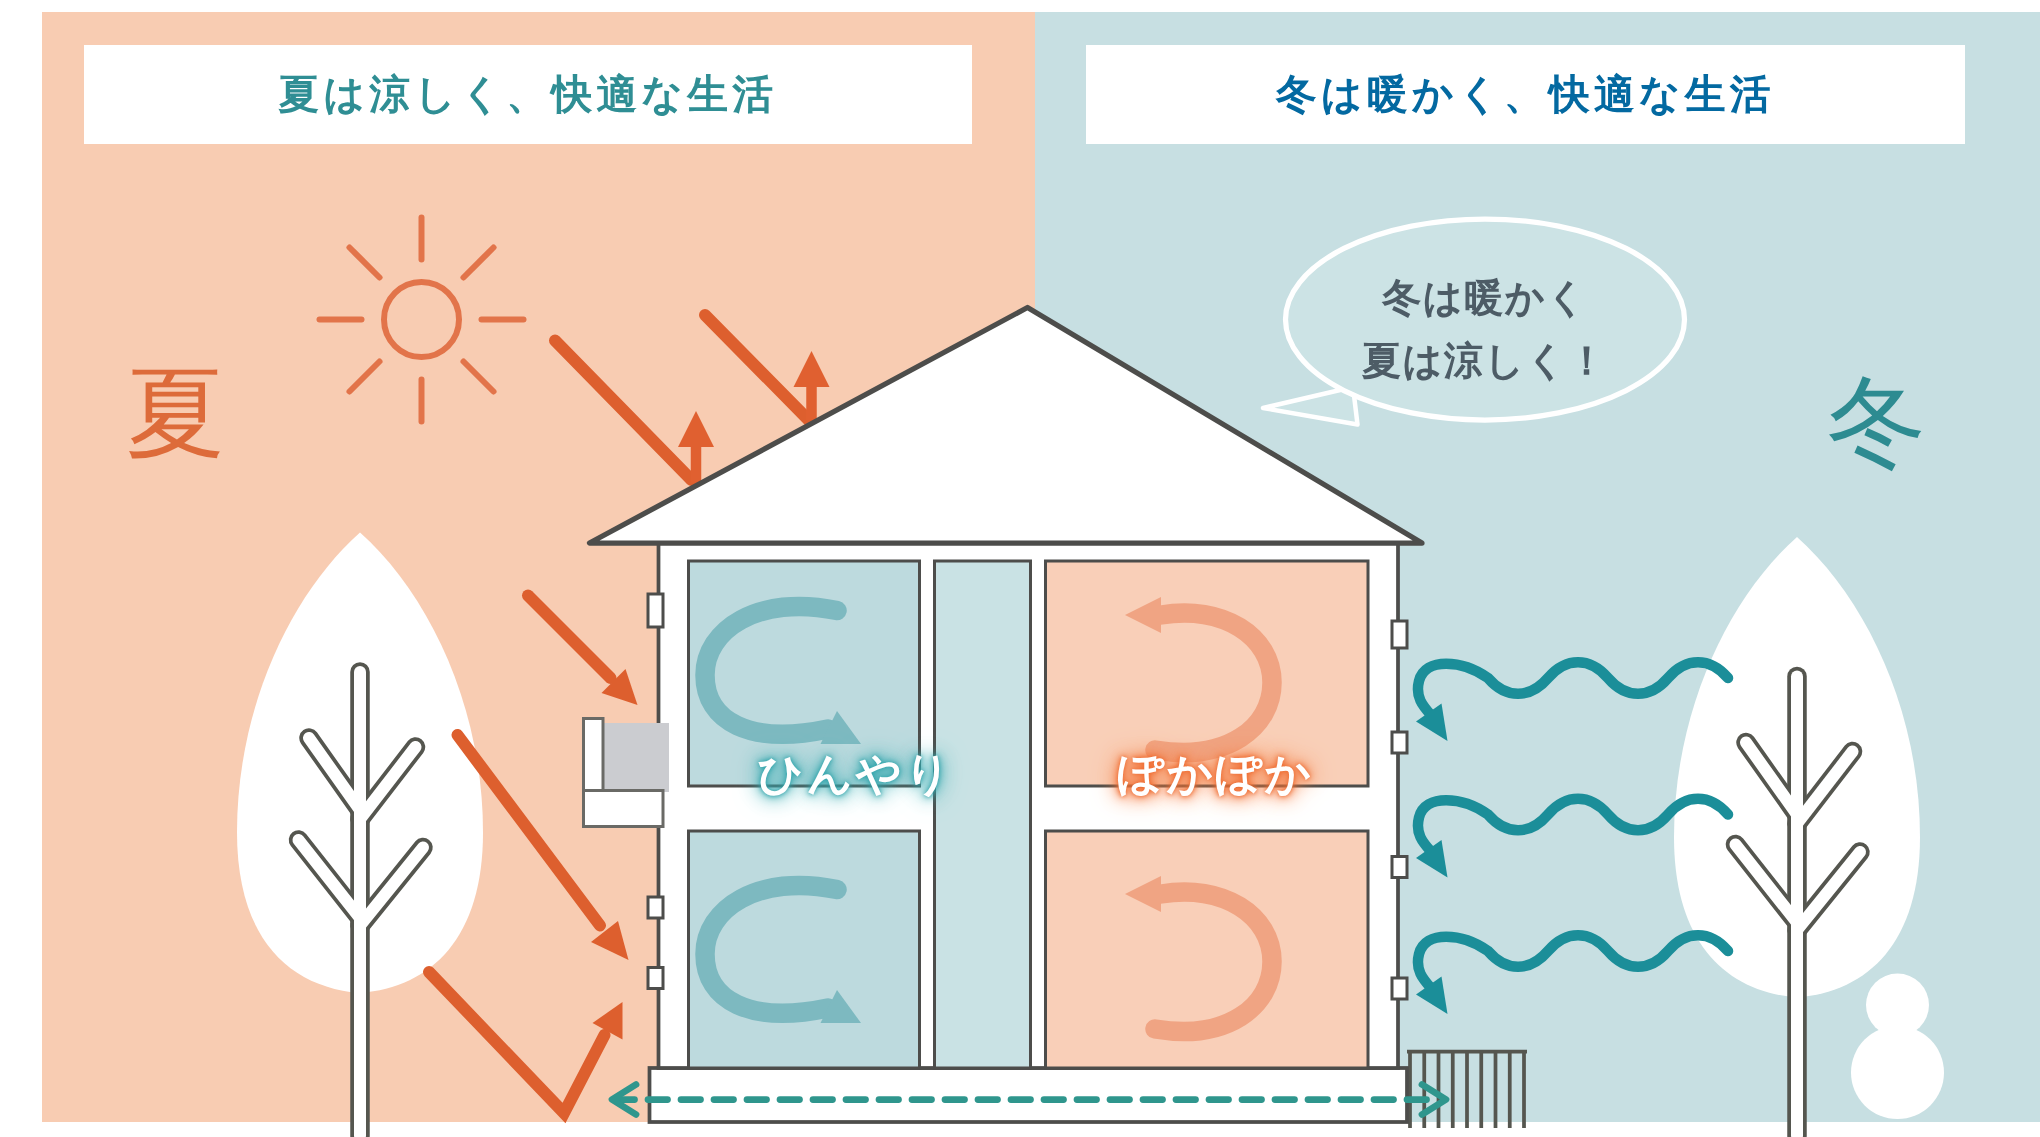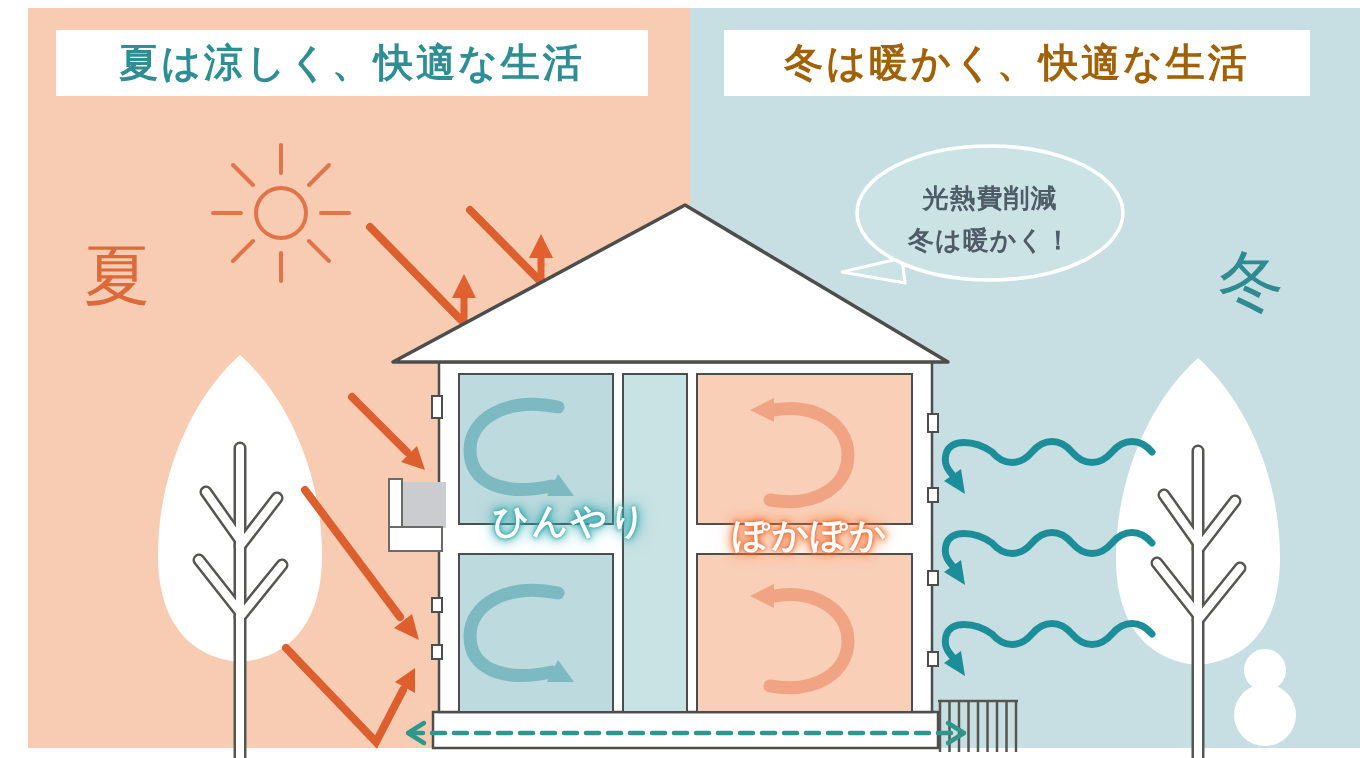--- a/index.html
+++ b/index.html
@@ -8,41 +8,40 @@
     width:1360px;height:758px;
     overflow:hidden;
     background:#ffffff;
     font-family:"Liberation Sans", sans-serif;
   }
   .stage svg{position:absolute;left:0;top:0;}
   .overlay{position:absolute;box-sizing:border-box;}
   .banner{
     background:#ffffff;
     display:flex;align-items:center;justify-content:center;
-    font-size:39px;font-weight:bold;letter-spacing:3px;
+    font-size:27px;font-weight:bold;letter-spacing:3px;
   }
   .banner.summer{color:#2f8e94;}
-  .banner.winter{color:#a16207;}
+  .banner.winter{color:#0369a1;}
   .season-char{font-size:66px;font-weight:500;line-height:1;}
   .season-char.summer{color:#dd6b3a;}
   .season-char.winter{color:#2d8b91;}
   .bubble-text{
     text-align:center;color:#4d5c66;
     font-size:26px;font-weight:600;letter-spacing:1px;line-height:1.6;
   }
   .room-label{
     text-align:center;color:#ffffff;font-weight:bold;
-    font-size:36px;letter-spacing:2px;line-height:1.25;
+    font-size:30px;letter-spacing:2px;line-height:1.25;
   }
   .room-label.cool{
     text-shadow:0 0 3px #2fa3aa,0 0 6px #2fa3aa,0 0 12px #2fa3aa,0 0 18px #57c3c9;
   }
   .room-label.warm{
     text-shadow:0 0 3px #ef6a2e,0 0 6px #ef6a2e,0 0 12px #ef6a2e,0 0 18px #ff9a5e;
-    margin-top:14px;
   }
 </style>
 </head>
 <body>
 
 <div class="stage">
 
 <svg width="1360" height="758" viewBox="0 0 1360 758">
 
   <g>
@@ -212,22 +211,22 @@
 
 <div class="overlay banner winter" style="left:724px;top:30px;width:586px;height:66px;">
   <span>冬は暖かく、快適な生活</span>
 </div>
 
 <div class="overlay season-char summer" style="left:84px;top:242px;">夏</div>
 
 <div class="overlay season-char winter" style="left:1218px;top:248px;">冬</div>
 
 <div class="overlay bubble-text" style="left:858px;top:178px;width:264px;">
-  <div>光熱費削減</div>
-  <div>冬は暖かく！</div>
+  <div>冬は暖かく</div>
+  <div>夏は涼しく！</div>
 </div>
 
 <div class="overlay room-label cool" style="left:468px;top:498px;width:205px;">
   <div>ひんやり</div>
 </div>
 
 <div class="overlay room-label warm" style="left:708px;top:498px;width:205px;">
   <div>ぽかぽか</div>
 </div>
 

